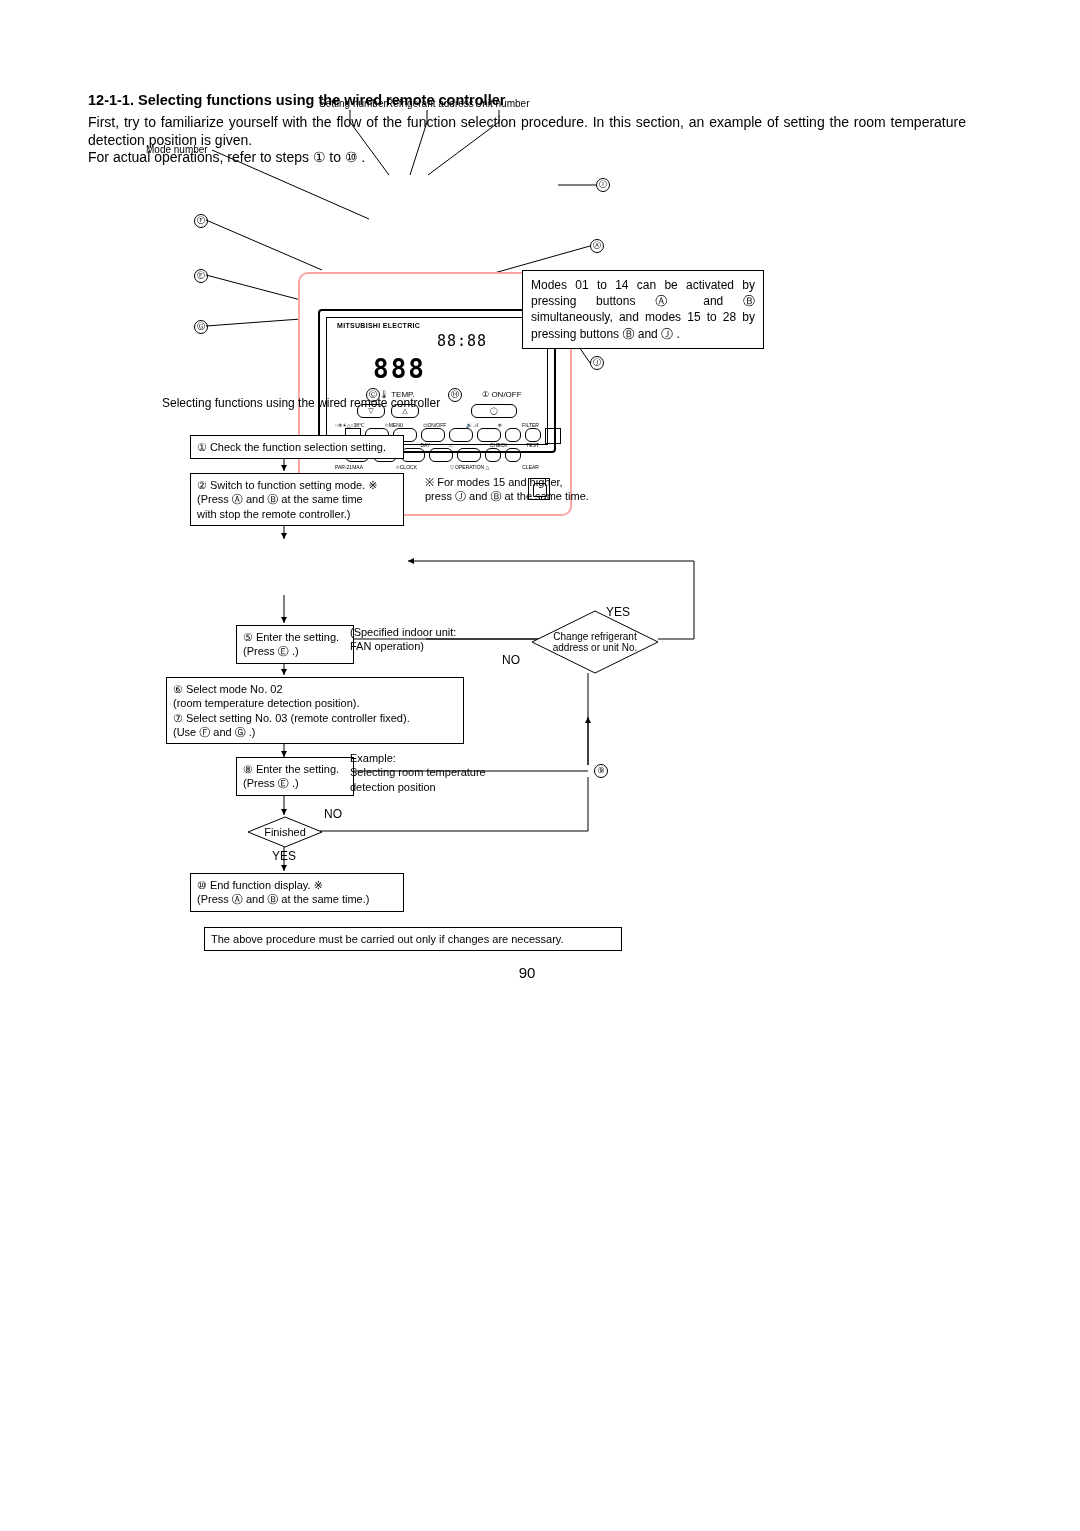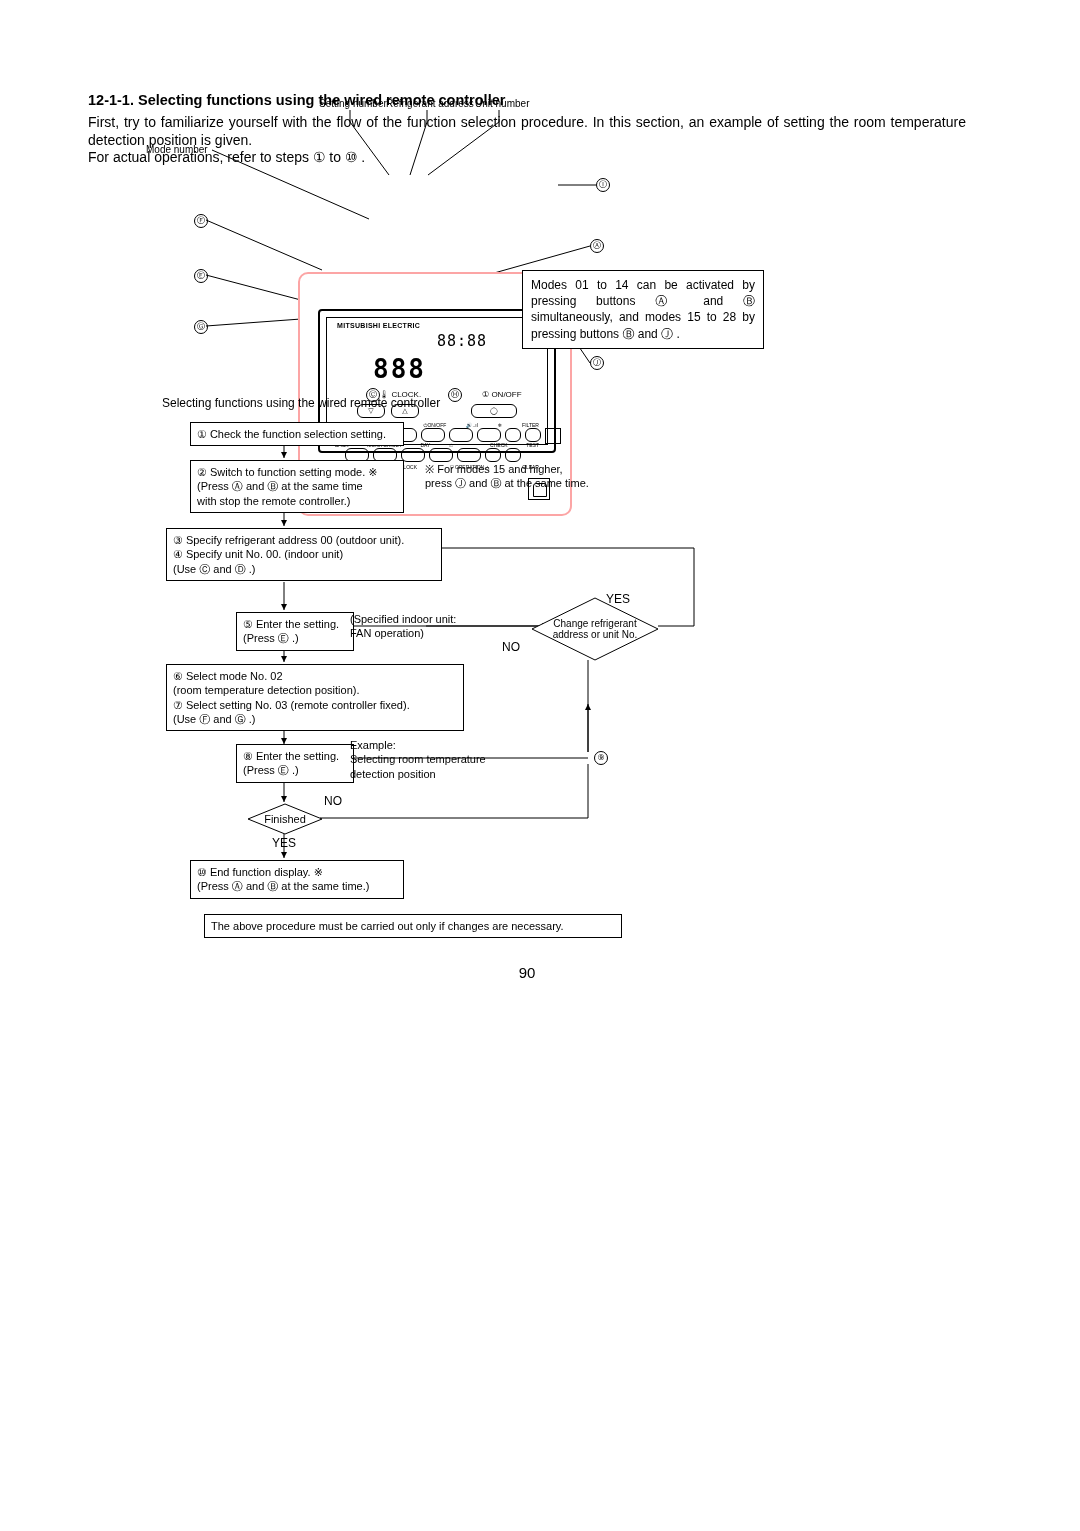--- a/index.html
+++ b/index.html
@@ -214,21 +214,21 @@
 
     </svg>
 
     <div class="remote-wrap">
       <div class="remote-outer">
         <div class="screen-frame">
           <div class="screen-inner">
             <span class="brand">MITSUBISHI ELECTRIC</span>
             <span class="seg-time">88:88</span>
             <span class="seg-big">888</span>
-            <span class="temp-lbl">🌡 CLOCK.</span>
+            <span class="temp-lbl">🌡 TEMP.</span>
             <span class="onoff-lbl">① ON/OFF</span>
 
             <div class="btn-row1">
               <div class="pill">▽</div>
               <div class="pill">△</div>
               <div style="width:40px"></div>
               <div class="pill wide">◯</div>
             </div>
 
             <div class="micro-row">
@@ -297,21 +297,21 @@
     <span class="ptr-label" style="left:494px; top:212px;"><span class="circ">Ⓑ</span></span>
     <span class="ptr-label" style="left:106px; top:228px;"><span class="circ">Ⓖ</span></span>
     <span class="ptr-label" style="left:502px; top:264px;"><span class="circ">Ⓙ</span></span>
     <span class="ptr-label" style="left:278px; top:296px;"><span class="circ">Ⓒ</span></span>
     <span class="ptr-label" style="left:360px; top:296px;"><span class="circ">Ⓗ</span></span>
 
     <div class="side-note" style="top:178px; left:434px; width:224px;">Modes 01 to 14 can be activated by pressing buttons Ⓐ and Ⓑ simultaneously, and modes 15 to 28 by pressing buttons Ⓑ and Ⓙ .</div>
 
     <div class="fig-caption" style="left:74px; top:304px;">Selecting functions using the wired remote controller</div>
 
-    <div class="flow" style="left:0; top:326px; width:760px; height:560px;">
+    <div class="flow" style="left:0; top:339px; width:760px; height:560px;">
 
       <svg width="760" height="560" style="position:absolute;left:0;top:0;pointer-events:none">
         <defs>
           <marker id="arr" markerWidth="8" markerHeight="8" refX="6" refY="3" orient="auto">
             <path d="M0,0 L6,3 L0,6 Z" fill="#000"></path>
           </marker>
         </defs>
 
         <line x1="196" y1="24" x2="196" y2="40" stroke="#000" marker-end="url(#arr)"></line>
 
@@ -342,23 +342,20 @@
       </svg>
 
       <div class="box" style="left:102px; top:4px; width:200px;">①  Check the function selection setting.</div>
 
       <div class="box" style="left:102px; top:42px; width:200px; white-space:pre-line;">②  Switch to function setting mode. ※
 (Press Ⓐ and Ⓑ at the same time
 with stop the remote controller.)</div>
       <div class="plain" style="left:316px; top:44px; white-space:pre-line;margin-left:21px;">※ For modes 15 and higher,
    press Ⓙ and Ⓑ at the same time.</div>
 
-      <div class="box" style="left:78px; top:110px; width:262px; white-space:pre-line;">③  Specify refrigerant address 00 (outdoor unit).
-④  Specify unit No. 00. (indoor unit)
-(Use Ⓒ and Ⓓ .)</div>
 
       <div class="box" style="left:148px; top:194px; width:104px; white-space:pre-line;">⑤  Enter the setting.
 (Press Ⓔ .)</div>
       <div class="plain" style="left:262px; top:194px; white-space:pre-line;">(Specified indoor unit:
  FAN operation)</div>
 
       <div style="position:absolute; left:442px; top:178px; width:130px; height:66px;">
         <svg width="130" height="66" style="position:absolute;left:0;top:0">
           <polygon points="65,2 128,33 65,64 2,33" fill="#fff" stroke="#000"></polygon>
         </svg>

